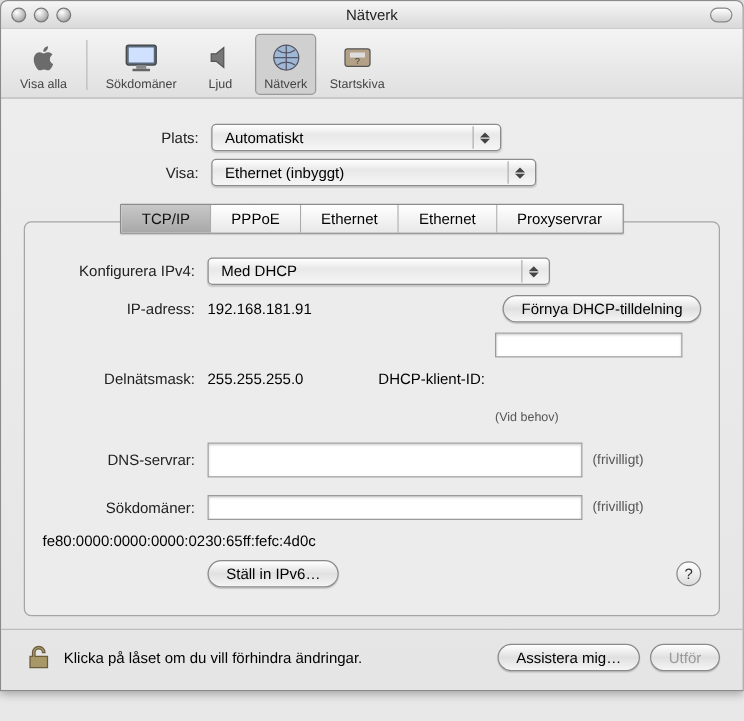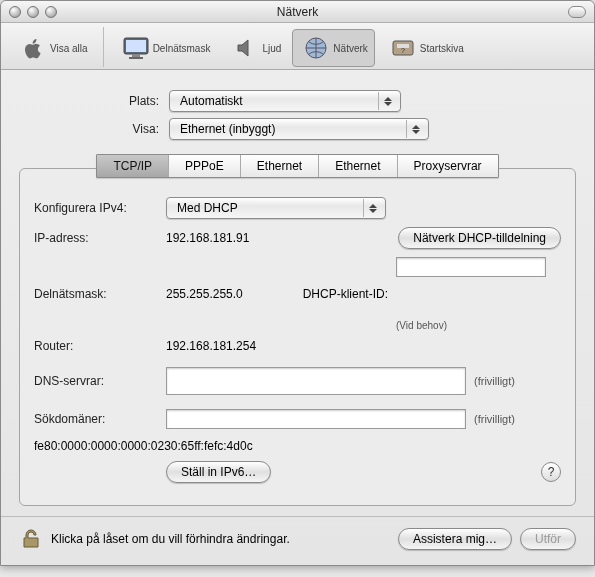--- a/index.html
+++ b/index.html
@@ -43,21 +43,21 @@
     background: linear-gradient(#fff,#ccc); border: 1px solid #888;
   }
   .toolbar {
     display: flex; align-items: flex-end;
     padding: 4px 8px 2px 8px;
     background: linear-gradient(#f4f4f4, #e0e0e0);
     border-bottom: 1px solid #aaa;
     gap: 4px;
   }
   .tool-item {
-    display: flex; flex-direction: row; align-items: center;
+    display: flex; flex-direction: column; align-items: center;
     padding: 2px 6px 2px 6px;
     font-size: 10px; color: #444;
     border-radius: 4px;
     border: 1px solid transparent;
     text-align: center;
   }
   .tool-item.selected {
     background: #d0d0d0;
     border: 1px solid #999;
   }
@@ -110,21 +110,21 @@
     padding: 20px 14px 14px 14px;
     margin-top: -10px;
     position: relative; z-index: 1;
     background: #ececec;
   }
   .panel-row {
     display: flex; align-items: center; margin: 8px 0;
     font-size: 12px;
   }
   .panel-row .plabel {
-    width: 132px; text-align: left; padding-right: 10px; color: #222;
+    width: 132px; text-align: right; padding-right: 10px; color: #222;
   }
   .aqua-input {
     height: 20px; border: 1px solid #9a9a9a; background: #fff;
     padding: 2px 4px; font-size: 12px;
     box-shadow: inset 0 1px 2px rgba(0,0,0,0.2);
   }
   .big-input { height: 28px; }
   .aqua-button {
     display: inline-flex; align-items: center; justify-content: center;
     border: 1px solid #8a8a8a; border-radius: 11px;
@@ -178,21 +178,21 @@
     <div class="divider"></div>
     <div class="tool-item">
       <div class="tool-icon">
         <svg width="30" height="26" viewBox="0 0 30 26">
             <rect x="3" y="3" width="24" height="16" rx="2" fill="#5a6a7a" stroke="#444"></rect>
             <rect x="5" y="5" width="20" height="12" fill="#cfe1ff"></rect>
             <rect x="11" y="19" width="8" height="3" fill="#888"></rect>
             <rect x="8" y="22" width="14" height="2" fill="#666"></rect>
           </svg>
       </div>
-      <span>Delnätsmask</span>
+      <span>Sökdomäner</span>
     </div>
     <div class="tool-item">
       <div class="tool-icon">
         <svg width="26" height="26" viewBox="0 0 26 26">
             <path d="M6 10v6h4l6 5V5l-6 5H6z" fill="#777" stroke="#555"></path>
           </svg>
       </div>
       <span>Ljud</span>
     </div>
     <div class="tool-item selected">
@@ -246,49 +246,45 @@
         <div class="tab">Ethernet</div>
         <div class="tab">Ethernet</div>
         <div class="tab">Proxyservrar</div>
       </div>
     </div>
 
     <div class="panel">
 
       <div class="panel-row">
         <div class="plabel">Konfigurera IPv4:</div>
-        <div class="aqua-select" style="width:220px">
+        <div class="aqua-select" style="width:274px">
           <span>Med DHCP</span>
           <span class="select-cap">
               <span class="arrow-up"></span>
               <span class="arrow-down"></span>
             </span>
         </div>
       </div>
 
       <div class="panel-row">
         <div class="plabel">IP-adress:</div>
         <div style="flex:1">192.168.181.91</div>
-        <div class="aqua-button">Nätverk DHCP-tilldelning</div>
+        <div class="aqua-button">Förnya DHCP-tilldelning</div>
       </div>
 
       <div class="panel-row">
         <div class="plabel">Delnätsmask:</div>
         <div style="width:130px">255.255.255.0</div>
         <div style="width:100px;text-align:right;padding-right:8px">DHCP-klient-ID:</div>
         <div style="display:flex;flex-direction:column;gap:41px;">
           <input class="aqua-input" style="width: 150px;" value="">
           <span class="hint" style="margin-top:2px">(Vid behov)</span>
         </div>
       </div>
 
-      <div class="panel-row">
-        <div class="plabel">Router:</div>
-        <div>192.168.181.254</div>
-      </div>
 
       <div class="panel-row" style="margin-top:14px">
         <div class="plabel">DNS-servrar:</div>
         <input class="aqua-input big-input" style="width: 300px;" value="">
         <span class="optional">(frivilligt)</span>
       </div>
 
       <div class="panel-row" style="margin-top:14px">
         <div class="plabel">Sökdomäner:</div>
         <input class="aqua-input" style="width: 300px;" value="">

